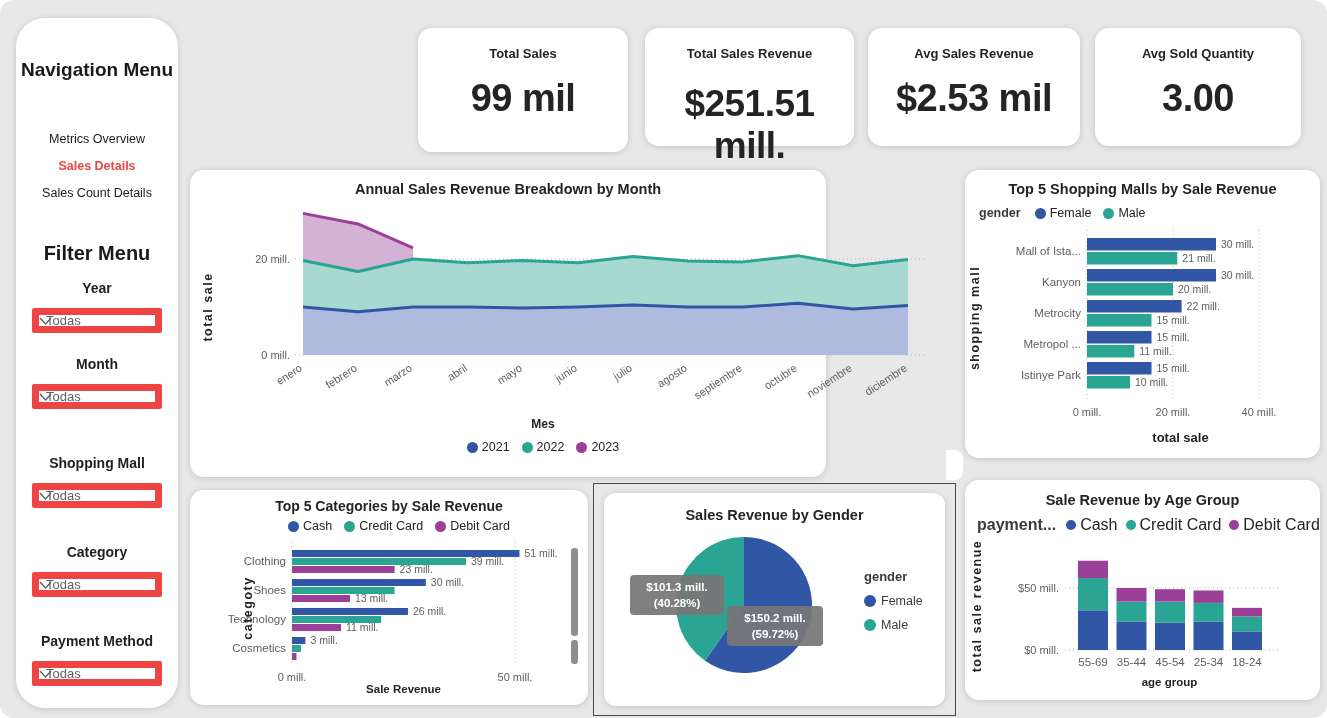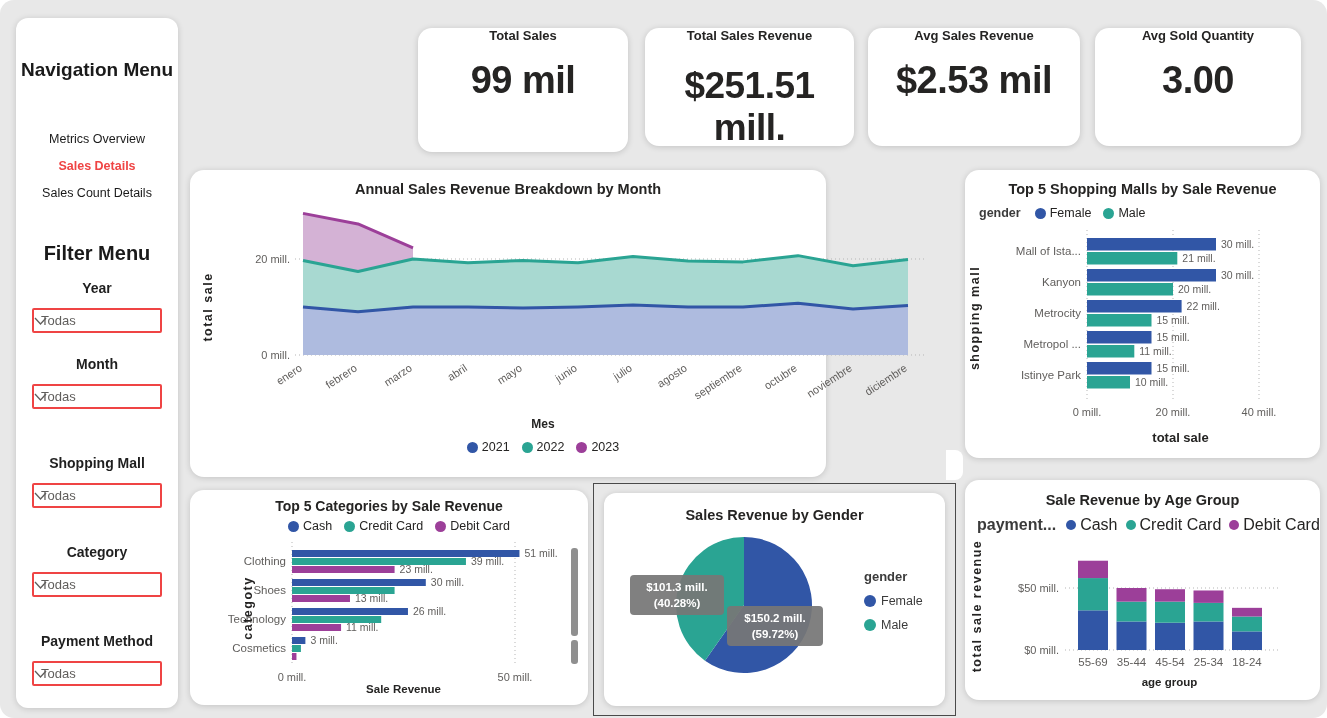--- a/index.html
+++ b/index.html
@@ -1,34 +1,34 @@
 <!DOCTYPE html>
 <html><head>
 <meta charset="utf-8">
 <style>
   html,body{margin:0;padding:0;background:#ffffff;font-family:"Liberation Sans",sans-serif;}
   .stage{position:relative;width:1327px;height:718px;background:#e8e8e8;border-radius:14px;overflow:hidden;}
   .card{position:absolute;background:#fff;border-radius:14px;box-shadow:0 1px 6px rgba(0,0,0,.16);}
 
   
-  .sidebar{left:16px;top:18px;width:162px;height:690px;border-radius:12px;}
+  .sidebar{left:16px;top:18px;width:162px;height:690px;border-radius:29px;}
   .sidebar .abs{position:absolute;left:0;width:100%;text-align:center;}
   .nav-title{top:40px;font-size:19px;font-weight:700;color:#1a1a1a;line-height:1.25;}
   .nav-item{font-size:12.5px;color:#1a1a1a;cursor:pointer;}
   .nav-item.active{color:#ef4444;font-weight:700;}
   .filter-title{font-size:20px;font-weight:700;color:#1a1a1a;}
   .filter-label{font-size:14px;font-weight:700;color:#1f1f1f;}
-  .dropdown{position:absolute;left:16px;width:130px;height:25px;background:#fff;border:2px solid #ef4444;
+  .dropdown{position:absolute;left:16px;width:130px;height:25px;background:#fff;border:7px solid #ef4444;
             border-radius:2px;display:flex;align-items:center;justify-content:space-between;
             padding:0 7px;box-sizing:border-box;cursor:pointer;}
   .dropdown .val{font-size:13px;color:#605e5c;}
   .dropdown svg{flex:0 0 auto;}
 
   
-  .kpi-title{font-size:13px;font-weight:700;color:#252423;text-align:center;}
+  .kpi-title{font-size:13px;font-weight:700;color:#252423;text-align:center;margin-top:18px;}
   .kpi-value{font-size:38px;font-weight:700;color:#252423;text-align:center;margin-top:16px;letter-spacing:-.5px;}
   .kpi-value.small{font-size:37px;margin-top:22px;}
   .logo-card{display:flex;align-items:center;justify-content:center;gap:10px;}
   .logo-text{font-size:27px;font-weight:700;color:#1f1f1f;line-height:1.12;}
 
   
   .chart-title{font-size:14.5px;font-weight:700;color:#252423;text-align:center;padding-top:11px;}
   .legend{display:flex;align-items:center;font-size:12.5px;color:#252423;gap:12px;}
   .legend .item{display:flex;align-items:center;cursor:pointer;}
   .legend .dot{width:11px;height:11px;border-radius:50%;display:inline-block;margin-right:4px;}

